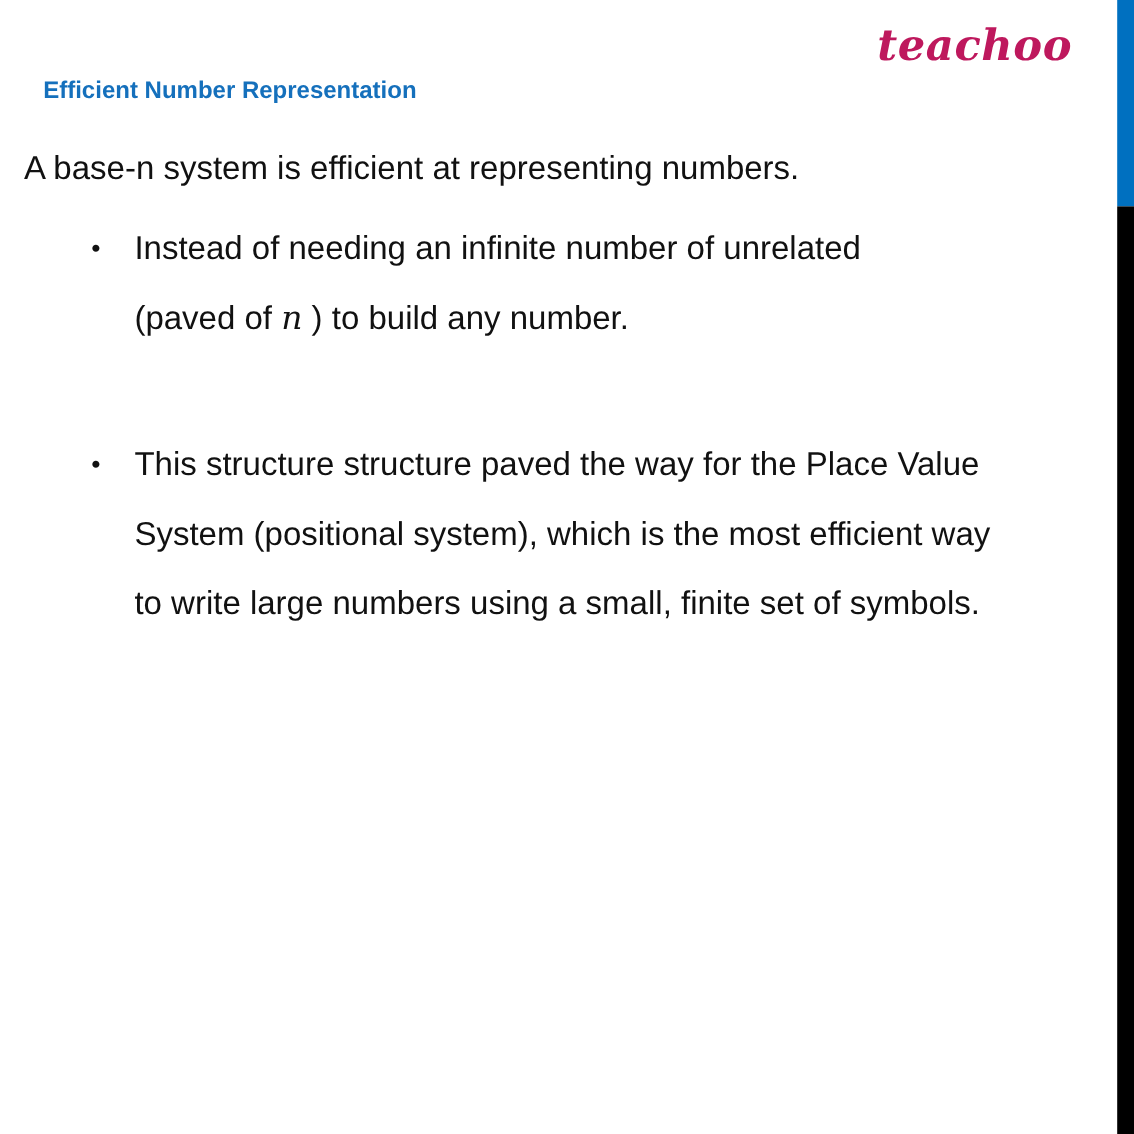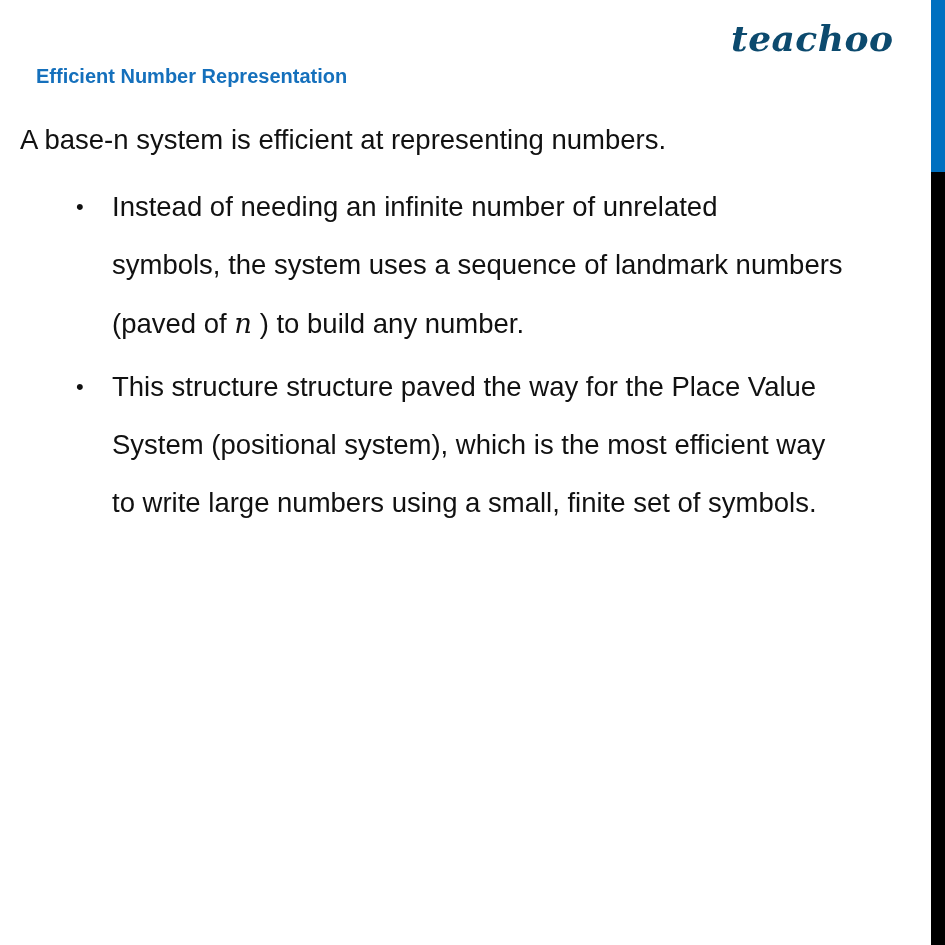--- a/index.html
+++ b/index.html
@@ -6,21 +6,21 @@
   body {
     width: 945px; height: 945px; position: relative; overflow: hidden;
     background: #ffffff;
     font-family: "Liberation Sans", "DejaVu Sans", sans-serif;
     color: #111111;
   }
   .logo {
     position: absolute; left: 731px; top: 14px;
     font-family: "DejaVu Serif", "Liberation Serif", serif;
     font-style: italic; font-weight: bold;
-    font-size: 36px; letter-spacing: 0.5px; color: #0c4a6e;
+    font-size: 36px; letter-spacing: 0.5px; color: #be185d;
     line-height: 48px;
   }
   .side-bar-blue {
     position: absolute; left: 931px; top: 0; width: 14px; height: 172px;
     background: #0070C0;
   }
   .side-bar-black {
     position: absolute; left: 931px; top: 172px; width: 14px; height: 773px;
     background: #000000;
   }
@@ -54,21 +54,20 @@
 <div class="side-bar-black"></div>
 
 <div class="title">Efficient Number Representation</div>
 <div class="intro">A base-n system is efficient at representing numbers.</div>
 
 <ul class="bullets">
   <li class="bullet" style="top:178px;">
     <span class="bullet-dot">•</span>
     <span class="bullet-text">
       <span class="line">Instead of needing an infinite number of unrelated</span>
-      <span class="line">symbols, the system uses a sequence of landmark numbers</span>
       <span class="line"><span>(paved of </span><span class="math">n</span><span> ) to build any number.</span></span>
     </span>
   </li>
   <li class="bullet" style="top:358px;">
     <span class="bullet-dot">•</span>
     <span class="bullet-text">
       <span class="line"><span>This structure structure paved the way for the </span><b>Place Value</b></span>
       <span class="line"><b>System</b><span> (positional system), which is the most efficient way</span></span>
       <span class="line">to write large numbers using a small, finite set of symbols.</span>
     </span>

